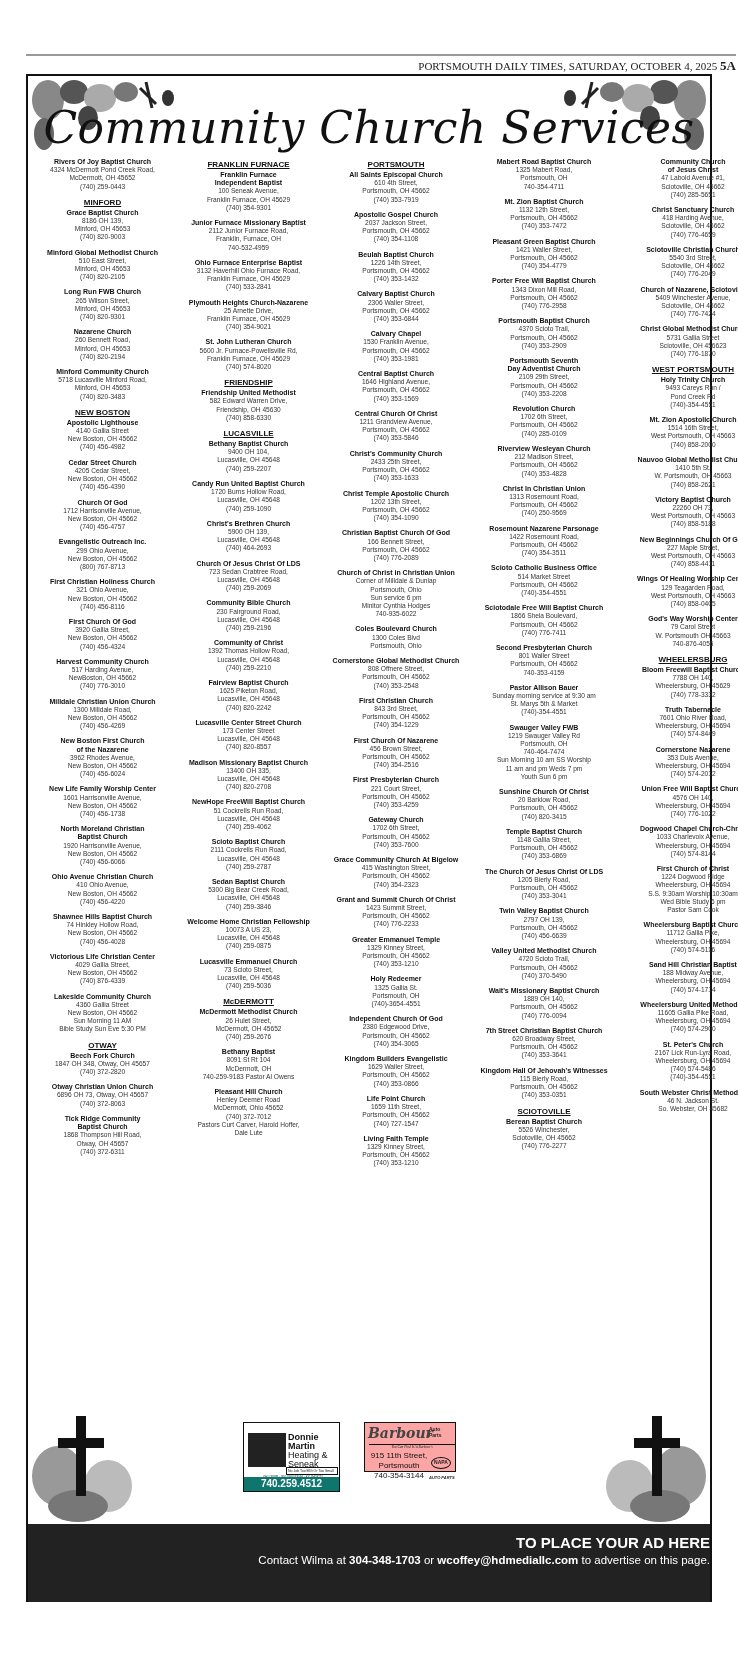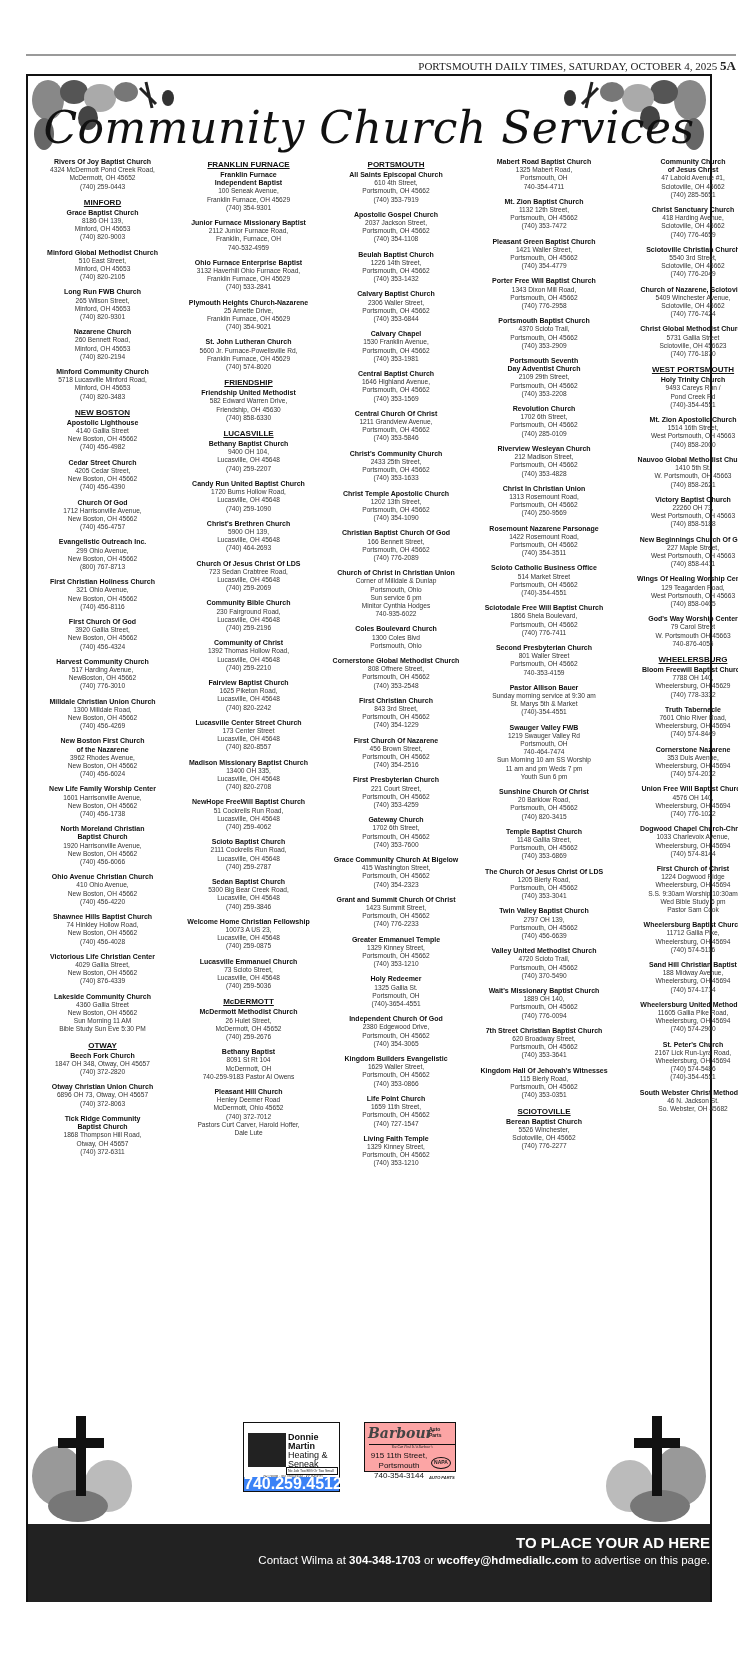--- a/index.html
+++ b/index.html
@@ -20,21 +20,21 @@
   .entry .name { font-weight: bold; color: #111; font-size: 7px; }
   .entry .line { display: block; }
   .ads { position: absolute; left: 0; top: 1330px; width: 100%; height: 118px; }
   .cross { position: absolute; top: 0; width: 120px; height: 118px; }
   .cross.left { left: 0; } .cross.right { right: 0; }
   .ad1 { position: absolute; left: 215px; top: 16px; width: 97px; height: 70px; border: 1px solid #111; background: #fff; }
   .ad1 .logo { position: absolute; left: 4px; top: 10px; width: 38px; height: 34px; background: #222; }
   .ad1 .brand { position: absolute; left: 44px; top: 10px; font-size: 9px; font-weight: bold; line-height: 9px; color: #111; }
   .ad1 .tag { position: absolute; left: 42px; top: 44px; width: 52px; border: 1px solid #111; font-size: 3.5px; padding: 1px; }
   .ad1 .lic { position: absolute; left: 4px; top: 52px; width: 90px; font-size: 3px; text-align: center; }
-  .ad1 .phone { position: absolute; left: 0; bottom: 0; width: 100%; height: 14px; background: #3b82f6; color: #fff; font-size: 16px; font-weight: bold; text-align: center; line-height: 14px; }
+  .ad1 .phone { position: absolute; left: 0; bottom: 0; width: 100%; height: 14px; background: #0f766e; color: #fff; font-size: 10px; font-weight: bold; text-align: center; line-height: 14px; }
   .ad2 { position: absolute; left: 336px; top: 16px; width: 92px; height: 50px; border: 1px solid #111; background: #fca5a5; }
   .ad2 .brand { position: absolute; left: 3px; top: 2px; font-family: "DejaVu Serif", serif; font-style: italic; font-weight: bold; font-size: 14px; color: #444; }
   .ad2 .brand2 { position: absolute; left: 64px; top: 3px; font-size: 5px; line-height: 6px; font-weight: bold; }
   .ad2 .slogan { position: absolute; left: 4px; top: 21px; width: 86px; font-family: "Liberation Serif", serif; font-style: italic; font-size: 3.5px; text-align: center; border-top: 1px solid #111; }
   .ad2 .addr { position: absolute; left: 4px; top: 28px; font-weight: normal; font-size: 8px; line-height: 10px; text-align: center; width: 60px; color: #111; }
   .ad2 .napa { position: absolute; left: 66px; top: 34px; width: 20px; height: 12px; border-radius: 50%; border: 1.5px solid #111; font-size: 5px; font-weight: bold; text-align: center; line-height: 9px; }
   .ad2 .napa2 { position: absolute; left: 64px; top: 52px; font-size: 4px; font-weight: bold; font-style: italic; }
   .footer { position: absolute; left: 0; top: 1448px; width: 100%; height: 78px; background: #222; color: #fff; text-align: right; }
   .footer .h { font-weight: bold; font-size: 15px; margin-top: 10px; }
   .footer .l { font-size: 11.5px; margin-top: 3px; }

